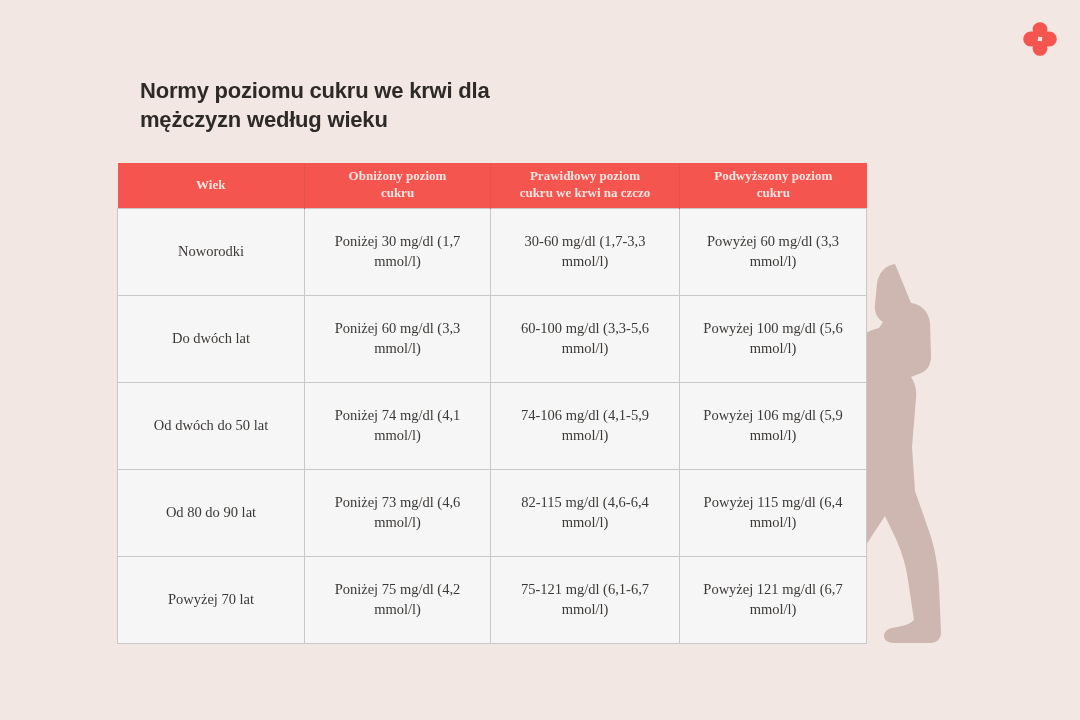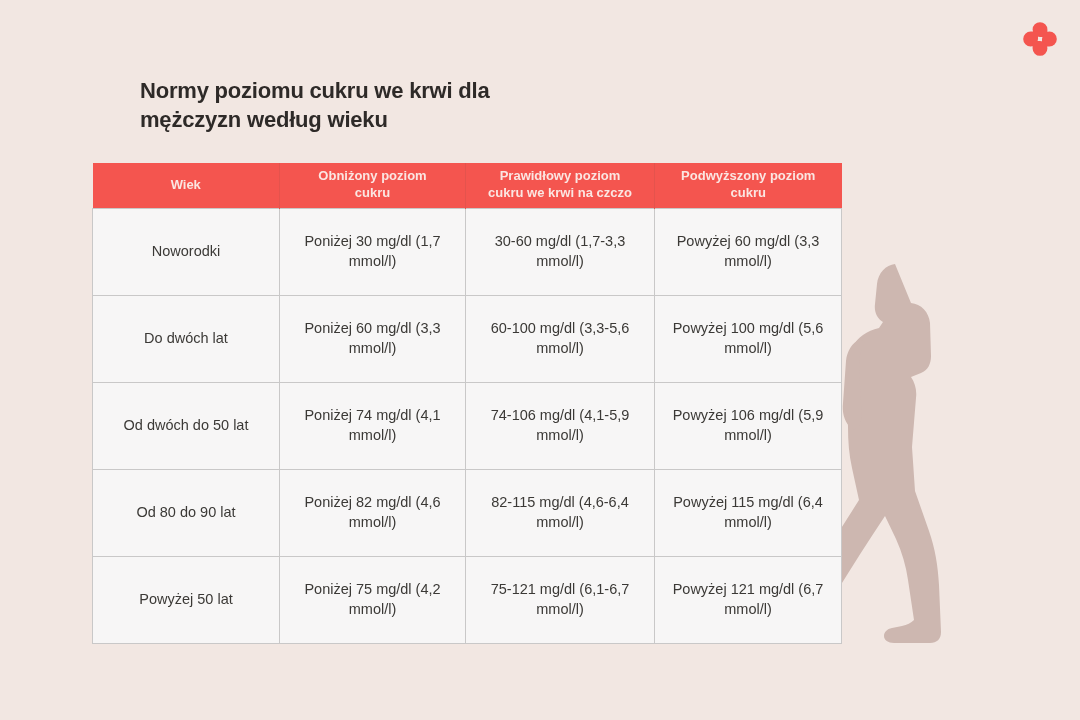--- a/index.html
+++ b/index.html
@@ -48,23 +48,24 @@
     left: 782px;
     top: 242px;
     width: 290px;
     height: 432px;
   }
   .silhouette svg { display: block; width: 100%; height: 100%; }
 
   
   .table-wrap {
     position: absolute;
-    left: 92px;
+    left: 117px;
     top: 163px;
     width: 864px;
+    font-family: Liberation Serif, serif;
   }
 
   table.norms {
     border-collapse: collapse;
     width: 749px;
     table-layout: fixed;
   }
 
   table.norms col.c1 { width: 187px; }
   table.norms col.c2 { width: 186px; }
@@ -220,25 +221,25 @@
         <td>Powyżej 100 mg/dl (5,6 mmol/l)</td>
       </tr>
       <tr>
         <td class="age">Od dwóch do 50 lat</td>
         <td>Poniżej 74 mg/dl (4,1 mmol/l)</td>
         <td>74-106 mg/dl (4,1-5,9 mmol/l)</td>
         <td>Powyżej 106 mg/dl (5,9 mmol/l)</td>
       </tr>
       <tr>
         <td class="age">Od 80 do 90 lat</td>
-        <td>Poniżej 82 mg/dl (4,6 mmol/l)</td>
+        <td>Poniżej 73 mg/dl (4,6 mmol/l)</td>
         <td>82-115 mg/dl (4,6-6,4 mmol/l)</td>
         <td>Powyżej 115 mg/dl (6,4 mmol/l)</td>
       </tr>
       <tr>
-        <td class="age">Powyżej 50 lat</td>
+        <td class="age">Powyżej 70 lat</td>
         <td>Poniżej 75 mg/dl (4,2 mmol/l)</td>
         <td>75-121 mg/dl (6,1-6,7 mmol/l)</td>
         <td>Powyżej 121 mg/dl (6,7 mmol/l)</td>
       </tr>
     </tbody>
   </table>
 </div>
 
 </body></html>

